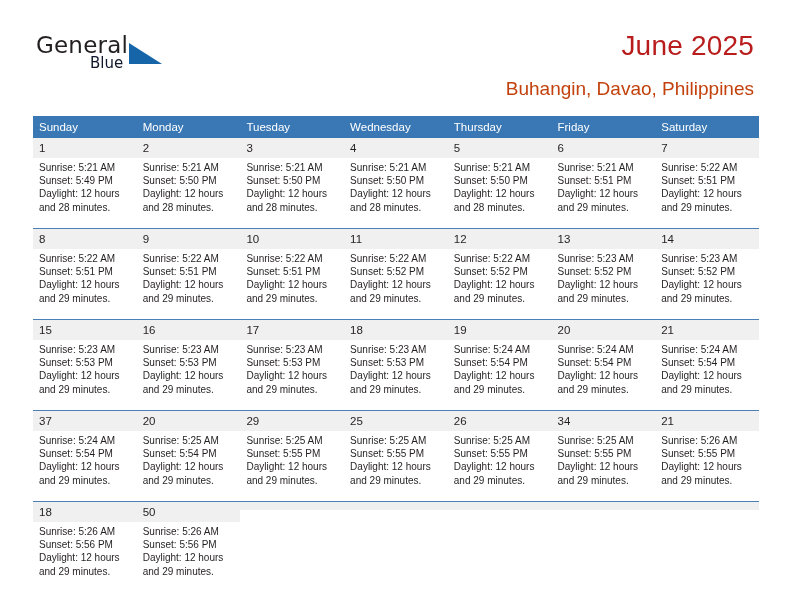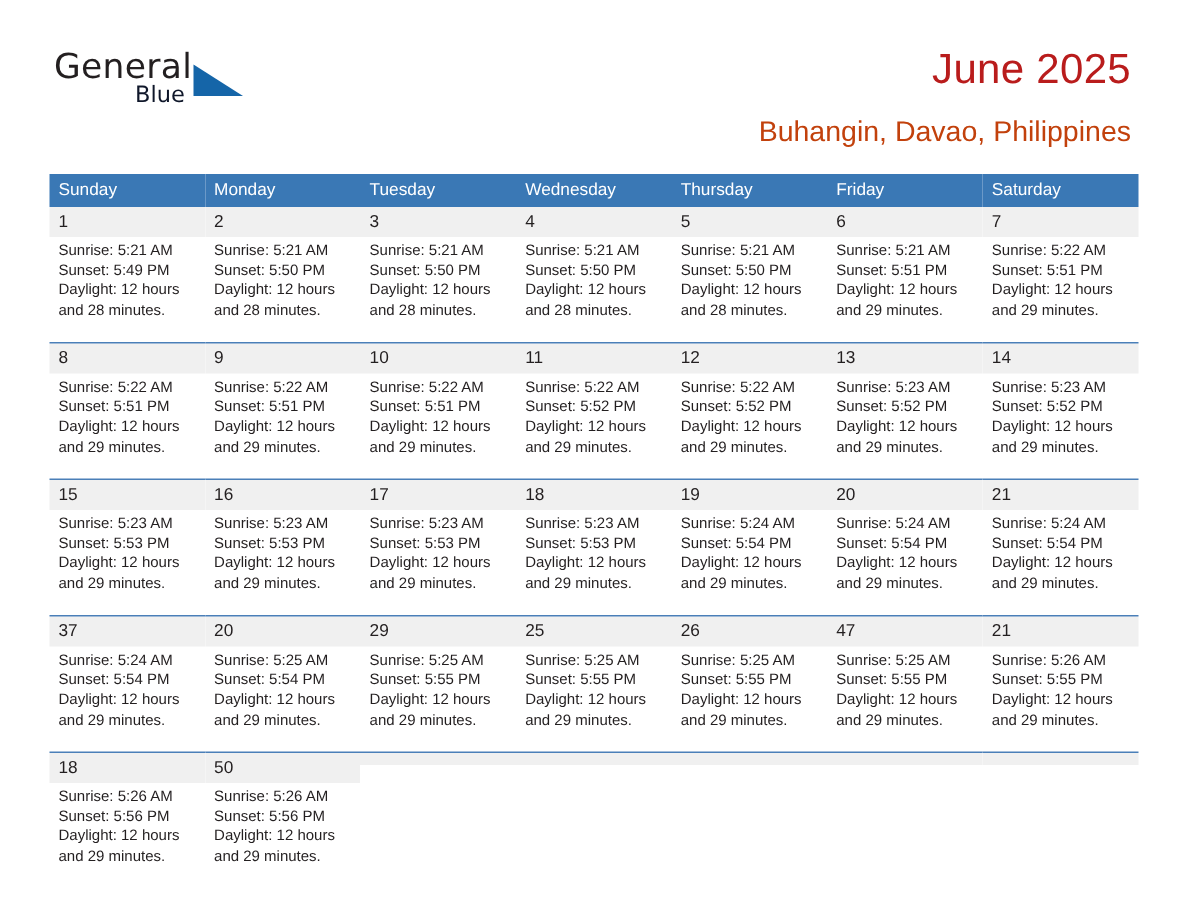--- a/index.html
+++ b/index.html
@@ -400,21 +400,21 @@
             <td class="daycell">
               <div class="daynum">26</div>
               <div class="info">
                 <div>Sunrise: 5:25 AM</div>
                 <div>Sunset: 5:55 PM</div>
                 <div>Daylight: 12 hours</div>
                 <div>and 29 minutes.</div>
               </div>
             </td>
             <td class="daycell">
-              <div class="daynum">47</div>
+              <div class="daynum">34</div>
               <div class="info">
                 <div>Sunrise: 5:25 AM</div>
                 <div>Sunset: 5:55 PM</div>
                 <div>Daylight: 12 hours</div>
                 <div>and 29 minutes.</div>
               </div>
             </td>
             <td class="daycell">
               <div class="daynum">21</div>
               <div class="info">

